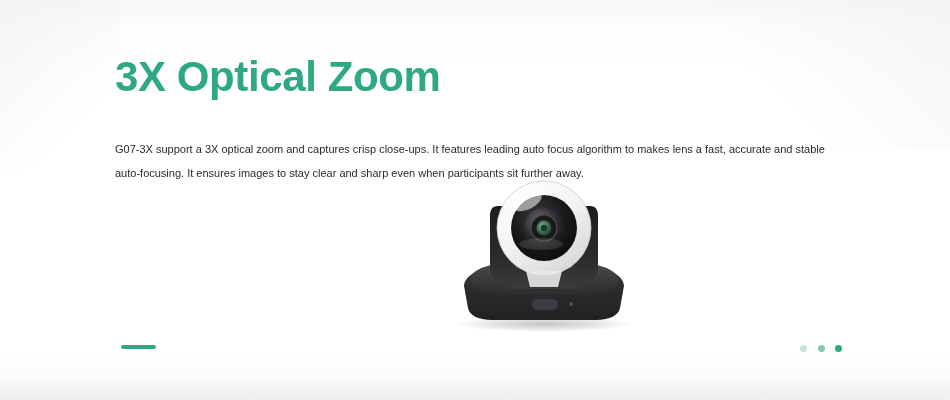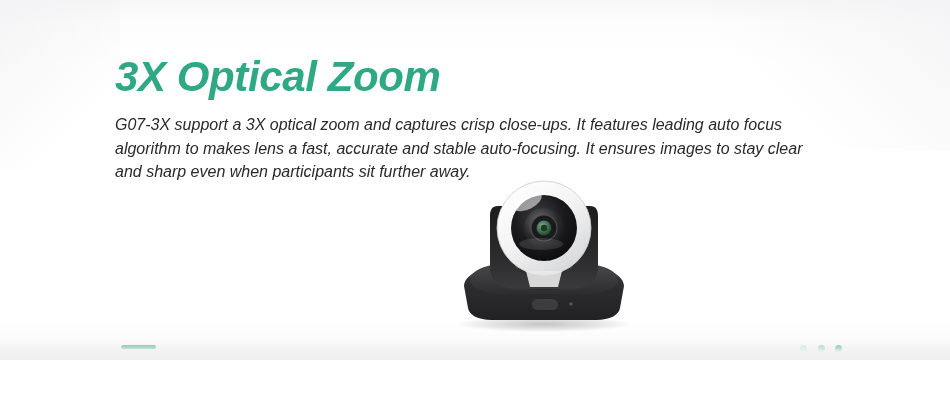--- a/index.html
+++ b/index.html
@@ -8,24 +8,23 @@
     padding: 0;
   }
   body {
     font-family: "Liberation Sans", "DejaVu Sans", sans-serif;
     background: #ffffff;
   }
 
   .page {
     position: relative;
     width: 950px;
-    height: 360px;
+    height: 400px;
     overflow: hidden;
     background: linear-gradient(180deg, #f7f7f8 0%, #fdfdfd 6%, #ffffff 18%, #ffffff 88%, #fbfbfc 95%, #f4f4f5 100%);
-    font-style: italic;
   }
 
   
   .bg-wash-left {
     position: absolute;
     left: 0; top: 0;
     width: 120px; height: 170px;
     background: linear-gradient(135deg, rgba(243,243,245,0.9) 0%, rgba(255,255,255,0) 72%);
     pointer-events: none;
   }
@@ -53,23 +52,23 @@
     font-weight: bold;
     letter-spacing: -0.4px;
     color: #2fa885;
     line-height: 1.12;
     white-space: nowrap;
   }
 
   .body-copy {
     position: absolute;
     left: 115px;
-    top: 75px;
+    top: 100px;
     width: 712px;
-    font-size: 16px;
+    font-size: 11px;
     line-height: 23.5px;
     color: #2a2a2a;
     margin-top: 38px;
   }
 
   .zoom-process-label {
     position: absolute;
     left: 299px;
     top: 186px;
     font-size: 17px;

